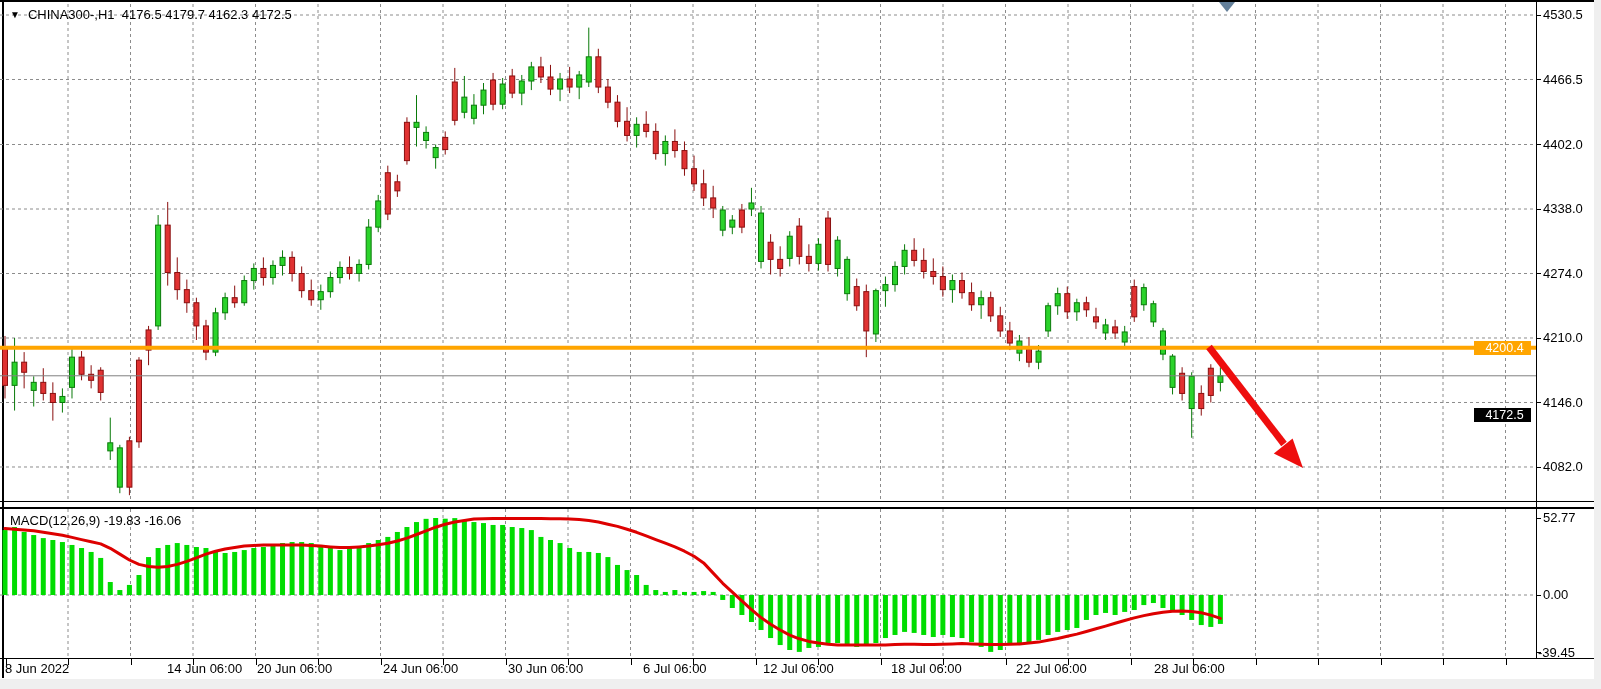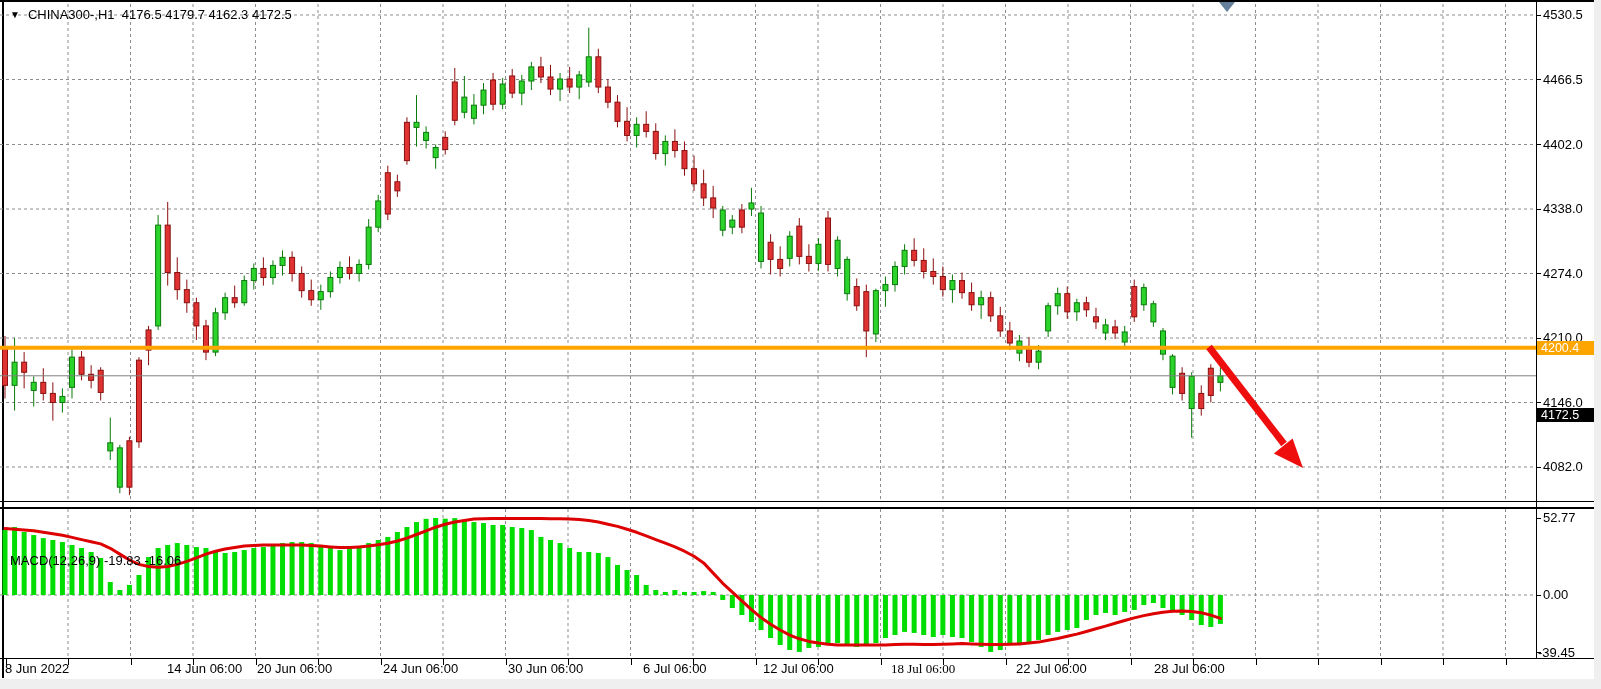--- a/index.html
+++ b/index.html
@@ -3,25 +3,25 @@
 <meta charset="utf-8">
 <style>
   html,body{margin:0;padding:0;background:#fff;}
   #stage{position:relative;width:1601px;height:689px;background:#ffffff;overflow:hidden;
          font-family:"Liberation Sans",sans-serif;color:#000;}
   .abs{position:absolute;}
   .frame{background:#000;}
   .axis-label{position:absolute;font-size:13px;line-height:14px;white-space:nowrap;color:#000;}
   .tickh{position:absolute;width:5px;height:1px;background:#000;}
   .tickv{position:absolute;width:1px;height:6px;background:#000;}
-  .badge{position:absolute;left:1537px;width:57px;height:14px;font-size:12.5px;line-height:14px;
-         color:#fff;padding-left:4px;box-sizing:border-box;}
+  .badge{position:absolute;left:1474px;width:57px;height:14px;font-size:12.5px;line-height:14px;
+         color:#fff;padding-left:4px;box-sizing:border-box;text-align:center;}
   #chart-title{position:absolute;left:10px;top:7px;font-size:13px;white-space:nowrap;}
   #chart-title .tri{display:inline-block;margin-right:8px;font-size:10px;vertical-align:1px;}
-  #macd-title{position:absolute;left:10px;top:513px;font-size:13px;white-space:nowrap;margin-top:40px;}
+  #macd-title{position:absolute;left:10px;top:513px;font-size:13px;white-space:nowrap;}
   .graystrip{position:absolute;background:#efefef;}
   #shift-marker{position:absolute;width:0;height:0;border-left:8px solid transparent;
     border-right:8px solid transparent;border-top:10px solid #64809a;}
   svg{position:absolute;left:0;}
 </style>
 </head>
 <body>
 
 <div id="stage">
 
@@ -544,21 +544,21 @@
       <div class="tickv" style="left: 1380.5px; top: 659px;"></div>
       <div class="tickv" style="left: 1443px; top: 659px;"></div>
       <div class="tickv" style="left: 1505.5px; top: 659px;"></div>
       <div class="axis-label" style="left: 5px; top: 662px;">8 Jun 2022</div>
       <div class="axis-label" style="left: 130px; top: 662px; margin-left: 37px;">14 Jun 06:00</div>
       <div class="axis-label" style="left: 257px; top: 662px;">20 Jun 06:00</div>
       <div class="axis-label" style="left: 383px; top: 662px;">24 Jun 06:00</div>
       <div class="axis-label" style="left: 508px; top: 662px;">30 Jun 06:00</div>
       <div class="axis-label" style="left: 643px; top: 662px; text-align: right;">6 Jul 06:00</div>
       <div class="axis-label" style="left: 763px; top: 662px;">12 Jul 06:00</div>
-      <div class="axis-label" style="left: 891px; top: 662px; font-family: Liberation Serif, serif;">18 Jul 06:00</div>
+      <div class="axis-label" style="left: 891px; top: 662px;">18 Jul 06:00</div>
       <div class="axis-label" style="left: 1016px; top: 662px;">22 Jul 06:00</div>
       <div class="axis-label" style="left: 1154px; top: 662px;">28 Jul 06:00</div>
     </div>
 
   <div class="badge" id="hline-badge" style="background: rgb(255, 165, 0); top: 340.675px;">4200.4</div>
   <div class="badge" id="current-badge" style="background: rgb(0, 0, 0); top: 368.792px; margin-top: 39px;">4172.5</div>
 
   <div class="graystrip" style="left:1594px;top:0;width:7px;height:689px;"></div>
   <div class="graystrip" style="left:0;top:679px;width:1601px;height:10px;"></div>
 </div>

